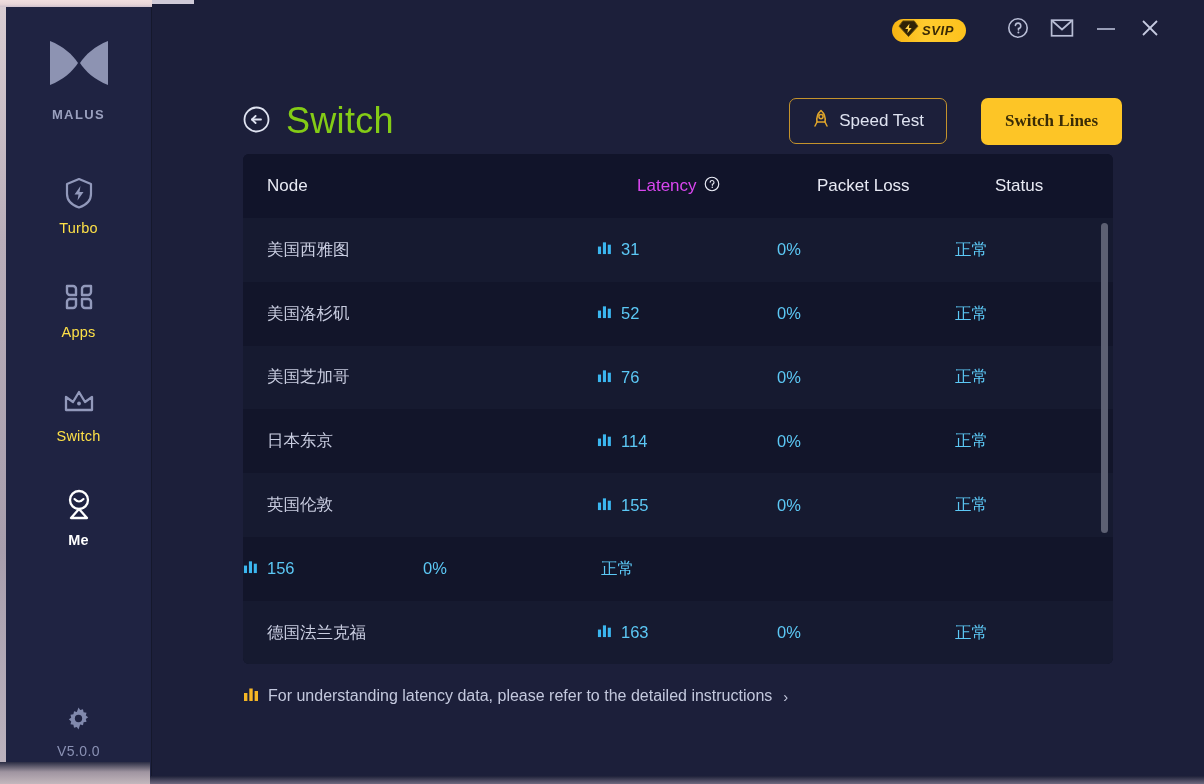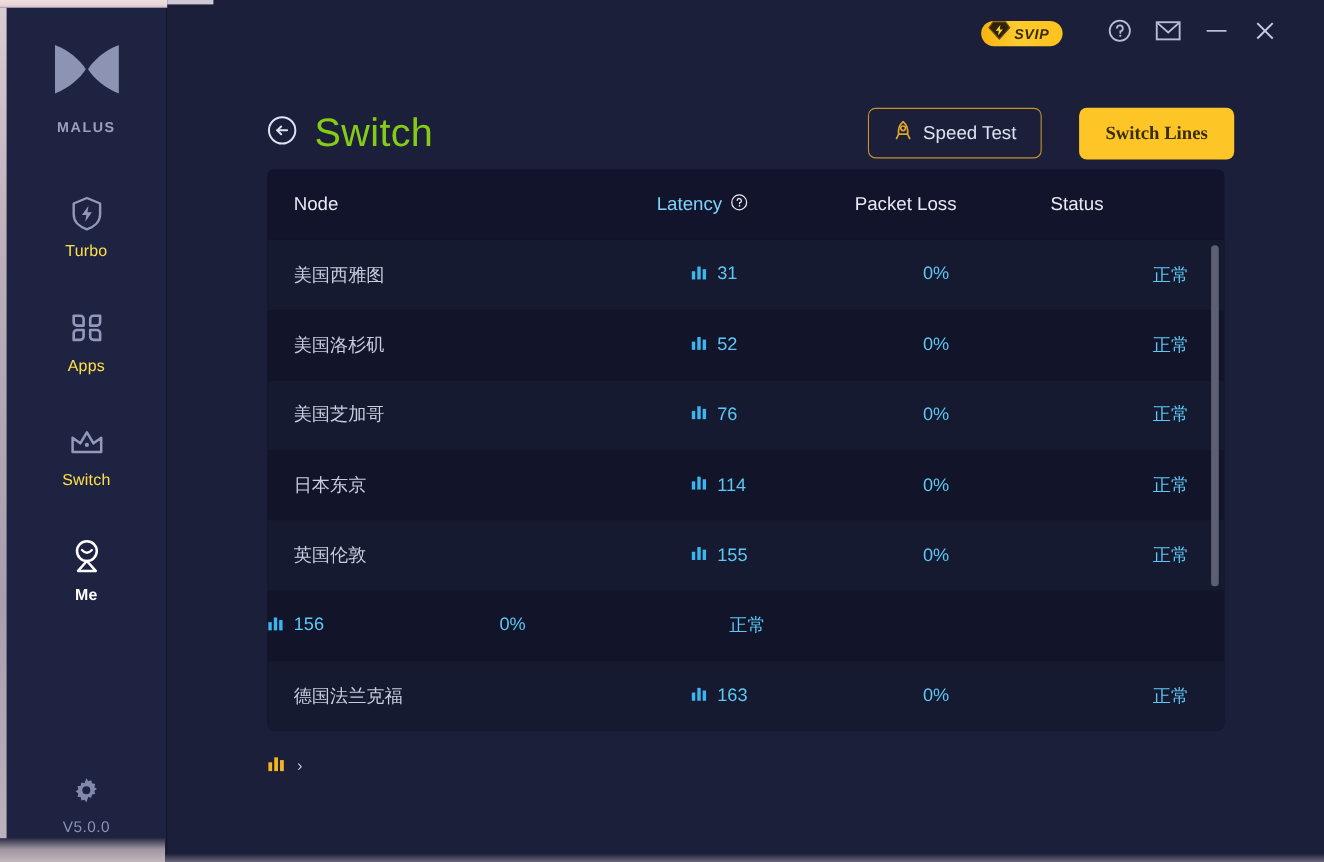--- a/index.html
+++ b/index.html
@@ -157,30 +157,29 @@
   .thead {
     display: flex; align-items: center;
     height: 64px; background: #11142a;
     color: #e8eaf4; font-size: 17px;
   }
   .tbody { position: relative; height: 446px; overflow: hidden; }
   .trow {
     display: flex; align-items: center;
     height: 63.8px;
     font-size: 16.5px;
-    gap: 31px;
   }
   .trow.odd  { background: #161a30; }
   .trow.even { background: #12152a; }
   .c-node   { width: 354px; padding-left: 24px; color: #c9cde0; }
   .c-lat    { width: 180px; color: #5cc8f5; display: flex; align-items: center; gap: 9px; }
   .c-loss   { width: 178px; color: #5cc8f5; }
   .c-status { flex: 1; color: #5cc8f5; }
   .thead .c-node   { color: #e8eaf4; }
-  .thead .c-lat    { color: #7dd3fc; gap: 7px; }
+  .thead .c-lat    { color: #d946ef; gap: 7px; margin-left: 40px; }
   .thead .c-loss   { color: #e8eaf4; }
   .thead .c-status { color: #e8eaf4; }
   .scrollbar {
     position: absolute; right: 5px; top: 64px;
     width: 7px; height: 446px;
     z-index: 5;
   }
   .scroll-thumb {
     position: absolute; top: 5px; left: 0;
     width: 7px; height: 310px;
@@ -474,17 +473,18 @@
     </div>
 
     <div class="foot-hint">
       <span>
         <svg width="16" height="16" viewBox="0 0 16 16">
           <rect x="1" y="7" width="3.4" height="8" fill="#f5b625"></rect>
           <rect x="6.3" y="2.5" width="3.4" height="12.5" fill="#f5b625"></rect>
           <rect x="11.6" y="5" width="3.4" height="10" fill="#f5b625"></rect>
         </svg>
       </span>
+      <span>For understanding latency data, please refer to the detailed instructions</span>
       <span class="chev">›</span>
     </div>
 
   </div>
 </div>
 
 </body></html>

